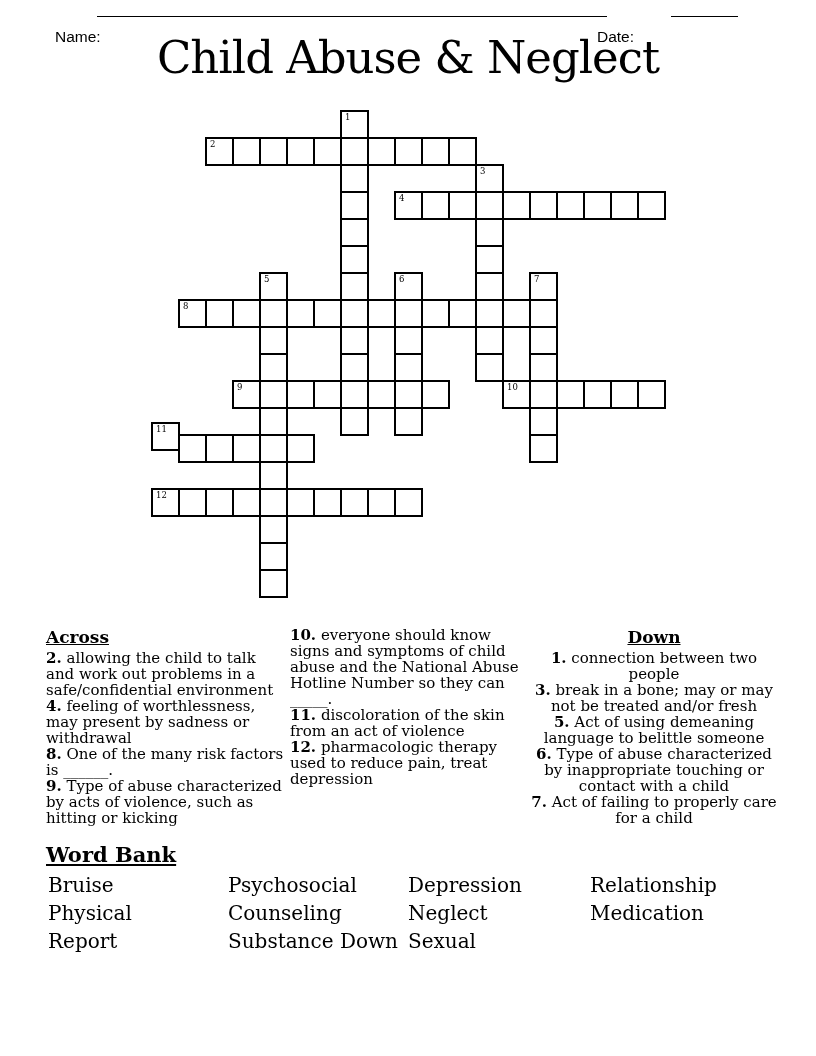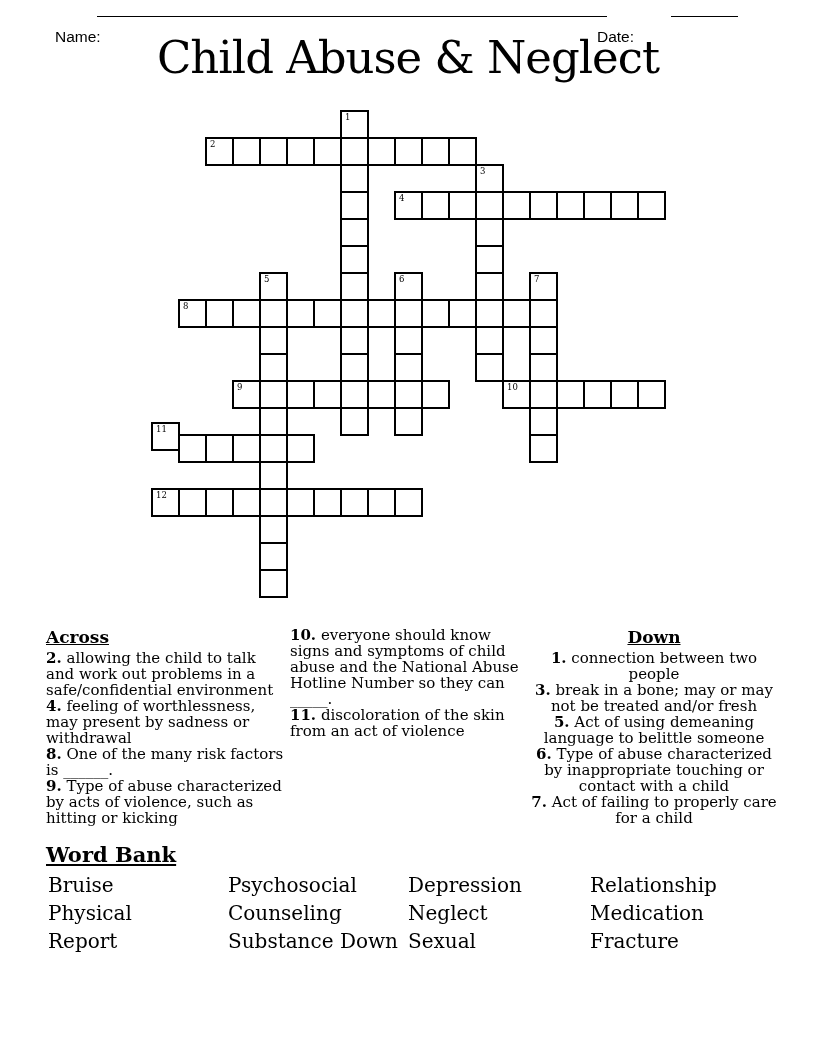--- a/index.html
+++ b/index.html
@@ -252,20 +252,21 @@
         <div class="clue"><b class="clue-num">4.</b> feeling of worthlessness, may present by sadness or withdrawal</div>
         <div class="clue"><b class="clue-num">8.</b> One of the many risk factors is ______.</div>
         <div class="clue"><b class="clue-num">9.</b> Type of abuse characterized by acts of violence, such as hitting or kicking</div>
       </div>
   </div>
 
   <div class="clues-col col2">
     <div id="across-list-2">
         <div class="clue"><b class="clue-num">10.</b> everyone should know signs and symptoms of child abuse and the National Abuse Hotline Number so they can _____.</div>
         <div class="clue"><b class="clue-num">11.</b> discoloration of the skin from an act of violence</div>
+        <div class="clue"><b class="clue-num">12.</b> pharmacologic therapy used to reduce pain, treat depression</div>
       </div>
   </div>
 
   <div class="clues-col col3">
     <div class="clue-heading">Down</div>
     <div id="down-list">
         <div class="clue"><b class="clue-num">1.</b> connection between two people</div>
         <div class="clue"><b class="clue-num">3.</b> break in a bone; may or may not be treated and/or fresh</div>
         <div class="clue"><b class="clue-num">5.</b> Act of using demeaning language to belittle someone</div>
         <div class="clue"><b class="clue-num">6.</b> Type of abuse characterized by inappropriate touching or contact with a child</div>
@@ -279,16 +280,15 @@
       <span class="wb-word">Psychosocial</span>
       <span class="wb-word">Depression</span>
       <span class="wb-word">Relationship</span>
       <span class="wb-word">Physical</span>
       <span class="wb-word">Counseling</span>
       <span class="wb-word">Neglect</span>
       <span class="wb-word">Medication</span>
       <span class="wb-word">Report</span>
       <span class="wb-word">Substance Down</span>
       <span class="wb-word">Sexual</span>
-      <span class="wb-word">Fracture</span>
     </div>
 
 </div>
 
 </body></html>

